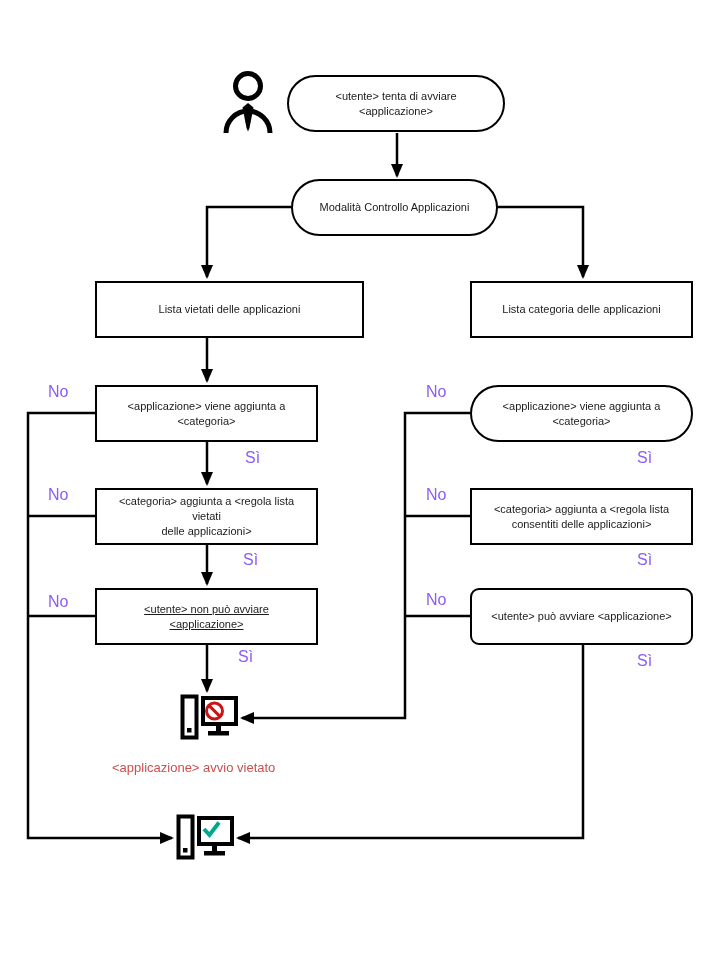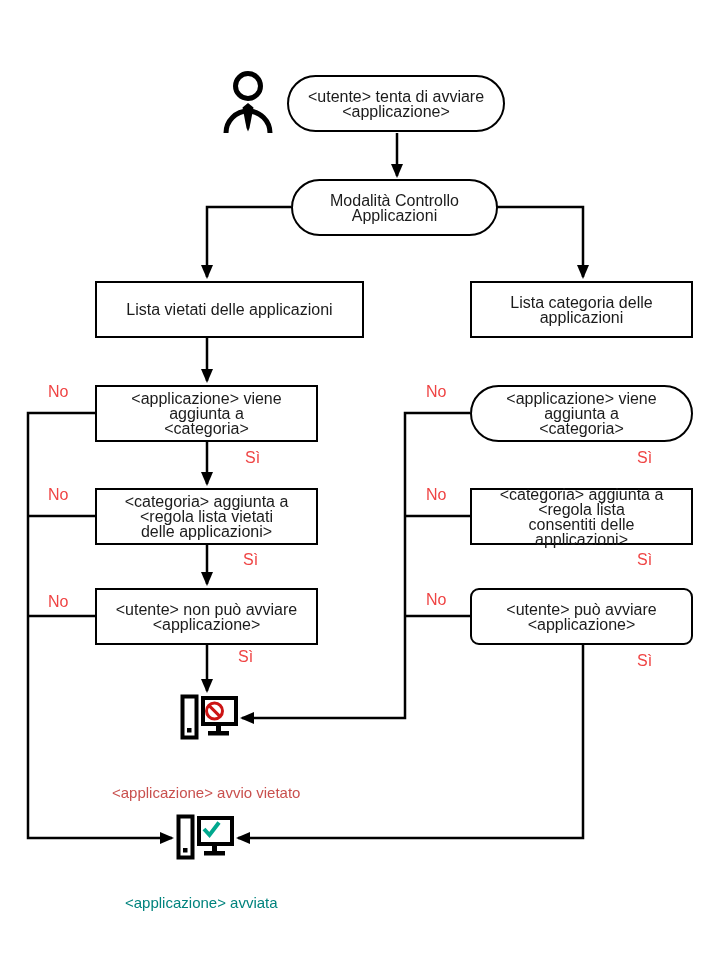--- a/index.html
+++ b/index.html
@@ -1,25 +1,25 @@
 <!DOCTYPE html>
 <html style="--line: #000000; --blocked_text: #c9504e; --blocked_badge: #cc1414; --started_text: #00837d; --started_badge: #00a88e;"><head>
 <meta charset="utf-8">
 <style>
   html,body{margin:0;padding:0;background:#fff;}
   .canvas{position:relative;width:720px;height:960px;background:#ffffff;overflow:hidden;
           font-family:"Liberation Sans","DejaVu Sans",sans-serif;}
   svg.connectors{position:absolute;left:0;top:0;z-index:1;}
   .node{position:absolute;z-index:2;box-sizing:border-box;border:2.5px solid #000;background:#fff;
         display:flex;flex-direction:column;align-items:center;justify-content:center;text-align:center;
-        font-size:16px;line-height:15px;color:#1b1b1b;padding:20px 10px;}
+        font-size:11px;line-height:15px;color:#1b1b1b;padding:20px 10px;}
   .node span{display:block;}
   .stadium{border-radius:29px;}
-  .dlabel{position:absolute;z-index:2;font-size:16px;color:#ef4444;}
-  .outcome{position:absolute;z-index:2;font-size:15px;white-space:nowrap;margin-top:24px;}
+  .dlabel{position:absolute;z-index:2;font-size:16px;color:#8b5cf6;}
+  .outcome{position:absolute;z-index:2;font-size:13px;white-space:nowrap;}
   .outcome.blocked{color:var(--blocked_text);}
   .outcome.started{color:var(--started_text);}
   .icon{position:absolute;z-index:2;}
   .badge-no{stroke:var(--blocked_badge);}
   .badge-check{stroke:var(--started_badge);}
 </style>
 </head>
 <body>
 
 <div class="canvas">
@@ -70,21 +70,21 @@
   <div class="node" style="left:95px;top:385px;width:223px;height:57px;">
     <span>&lt;applicazione&gt; viene aggiunta a</span>
     <span>&lt;categoria&gt;</span>
   </div>
 
   <div class="node" style="left:95px;top:488px;width:223px;height:57px;">
     <span>&lt;categoria&gt; aggiunta a &lt;regola lista vietati</span>
     <span>delle applicazioni&gt;</span>
   </div>
 
-  <div class="node" style="left:95px;top:588px;width:223px;height:57px;">
+  <div class="node" style="left:95px;top:588px;width:223px;height:57px;text-decoration:underline;">
     <span>&lt;utente&gt; non può avviare &lt;applicazione&gt;</span>
   </div>
 
   <div class="node" style="left:470px;top:281px;width:223px;height:57px;">
     <span>Lista categoria delle applicazioni</span>
   </div>
 
   <div class="node stadium" style="left:470px;top:385px;width:223px;height:57px;">
     <span>&lt;applicazione&gt; viene aggiunta a</span>
     <span>&lt;categoria&gt;</span>
@@ -128,15 +128,14 @@
 
   <svg class="icon" style="left:176px;top:814px;" width="58" height="50" viewBox="0 0 58 50">
     <rect x="2.5" y="2.5" width="14" height="41" fill="#fff" stroke="#000" stroke-width="4"></rect>
     <rect x="7" y="34" width="4.5" height="4.5" fill="#000"></rect>
     <rect x="23" y="4" width="33" height="26" fill="#fff" stroke="#000" stroke-width="4"></rect>
     <rect x="36" y="30" width="5" height="7" fill="#000"></rect>
     <rect x="28" y="37" width="21" height="4.5" fill="#000"></rect>
     <path class="badge-check" d="M28 15 L33.5 21 L43 8.5" fill="none" stroke-width="4"></path>
   </svg>
 
-  <div class="outcome started" style="left:125px;top:870px;">&lt;applicazione&gt; avviata</div>
 
 </div>
 
 </body></html>

